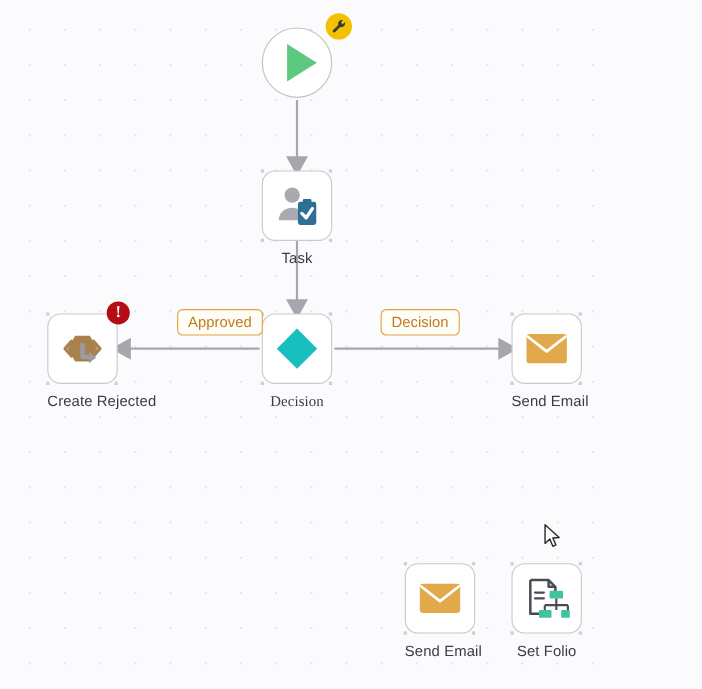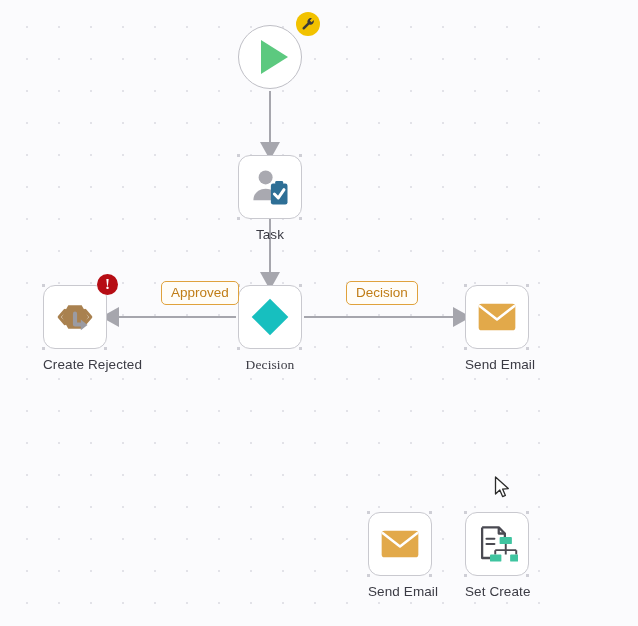--- a/index.html
+++ b/index.html
@@ -269,21 +269,21 @@
         <path d="M7 5 L7 40 L20 40" stroke="#4a4a52" stroke-width="2.6" fill="none" stroke-linejoin="round"></path>
         <path d="M26 5 L26 12 L33 12" stroke="#4a4a52" stroke-width="2.6" fill="none" stroke-linejoin="round"></path>
         <line x1="12" y1="18" x2="21" y2="18" stroke="#4a4a52" stroke-width="2.4" stroke-linecap="round"></line>
         <line x1="12" y1="24" x2="21" y2="24" stroke="#4a4a52" stroke-width="2.4" stroke-linecap="round"></line>
         <rect x="27" y="16" width="14" height="8" rx="1" fill="#3fc4a0"></rect>
         <path d="M34 24 L34 31 M22 31 L46 31 M22 31 L22 36 M46 31 L46 36 M34 31 L34 36" stroke="#4a4a52" stroke-width="2.2" fill="none"></path>
         <rect x="16" y="36" width="13" height="8" rx="1" fill="#3fc4a0"></rect>
         <rect x="39" y="36" width="13" height="8" rx="1" fill="#3fc4a0"></rect>
       </svg>
     </div>
-    <div class="node-label">Set Create</div>
+    <div class="node-label">Set Folio</div>
   </div>
 
   <div class="end-node" style="left:564px; top:515px;">
     <div class="stop-square"></div>
   </div>
 
   <div class="cursor" style="left:494px; top:476px;">
     <svg width="18" height="24" viewBox="0 0 18 24">
       <path d="M1.5 1 L1.5 18 L5.8 14 L8.6 20.6 L11.4 19.4 L8.6 13.1 L14.3 12.6 Z" fill="#ffffff" stroke="#2b2b2b" stroke-width="1.3" stroke-linejoin="round"></path>
     </svg>

